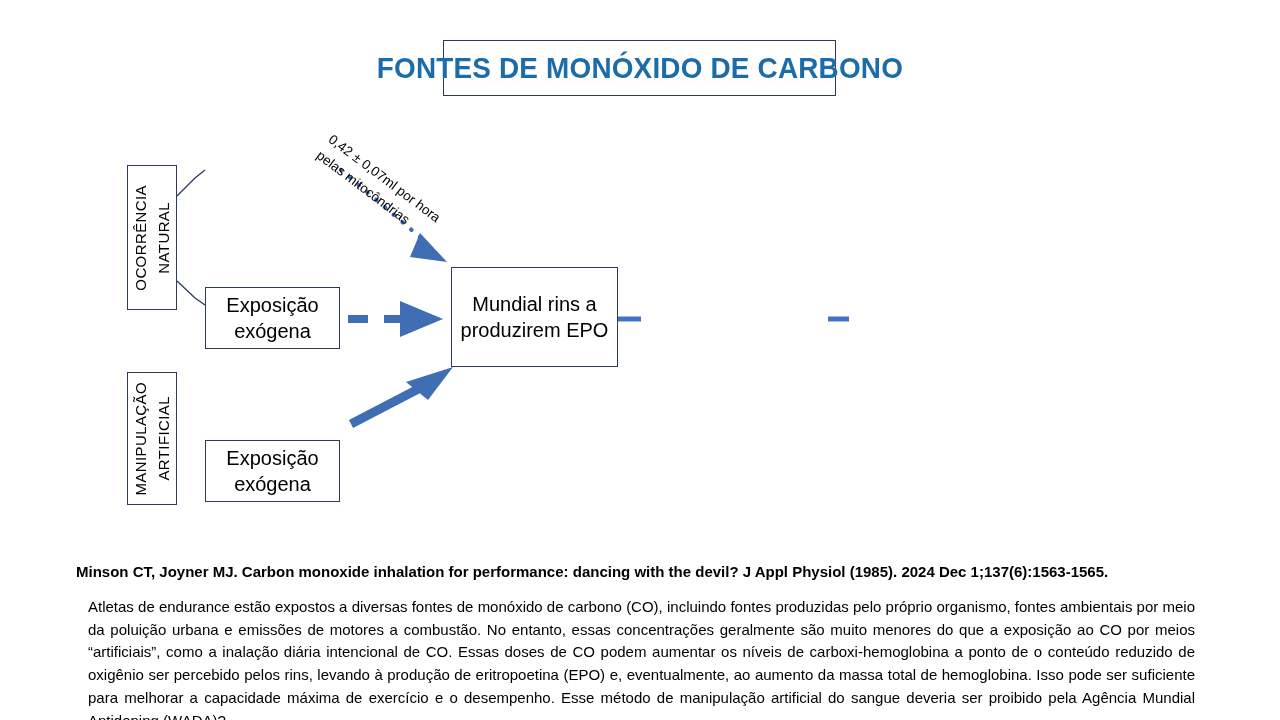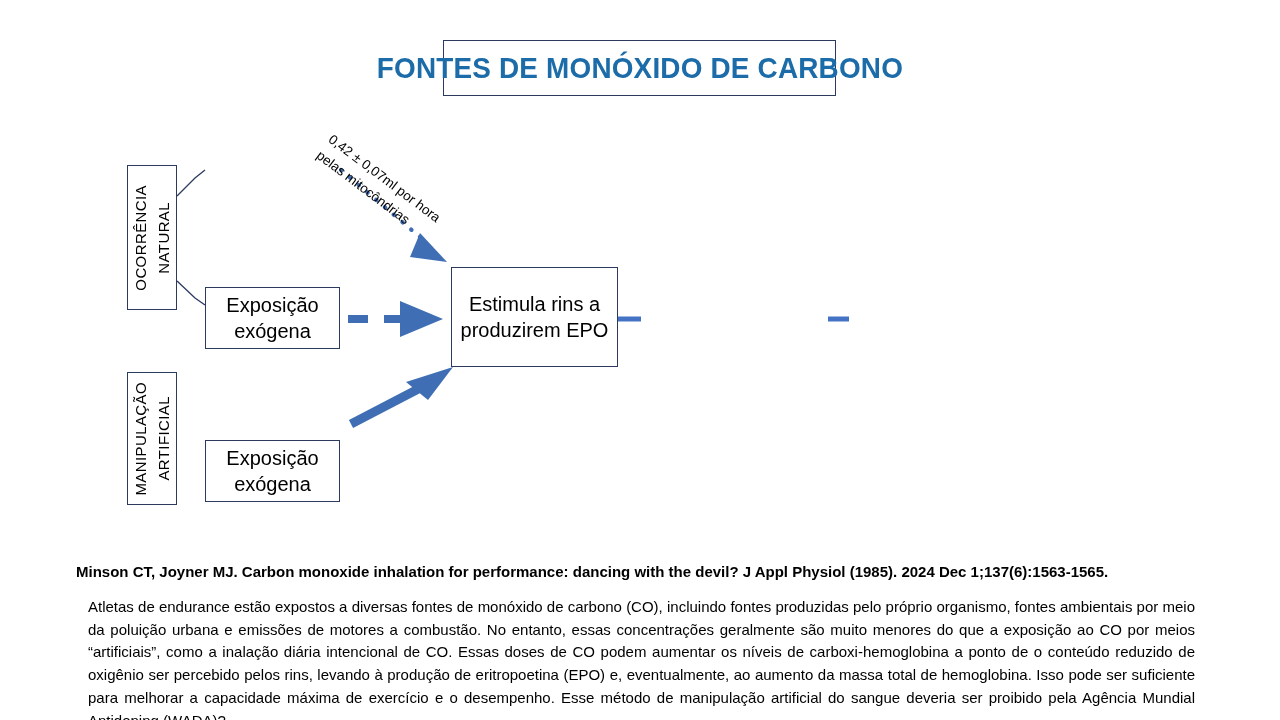--- a/index.html
+++ b/index.html
@@ -188,21 +188,21 @@
   <div class="box" id="box-exposicao-artificial">
     <span>Exposição exógena</span>
   </div>
 
   <div class="dotted-label">
     <div>0,42 ± 0,07ml por hora</div>
     <div>pelas mitocôndrias</div>
   </div>
 
   <div class="box" id="box-estimula-rins">
-    <span>Estimula rins a produzirem EPO</span>
+    <span>Mundial rins a produzirem EPO</span>
   </div>
 
 
 
   <div id="footer">
     <p class="citation">Minson CT, Joyner MJ. Carbon monoxide inhalation for performance: dancing with the devil? J Appl Physiol (1985). 2024 Dec 1;137(6):1563-1565.</p>
     <p class="abstract">Atletas de endurance estão expostos a diversas fontes de monóxido de carbono (CO), incluindo fontes produzidas pelo próprio organismo, fontes ambientais por meio da poluição urbana e emissões de motores a combustão. No entanto, essas concentrações geralmente são muito menores do que a exposição ao CO por meios “artificiais”, como a inalação diária intencional de CO. Essas doses de CO podem aumentar os níveis de carboxi-hemoglobina a ponto de o conteúdo reduzido de oxigênio ser percebido pelos rins, levando à produção de eritropoetina (EPO) e, eventualmente, ao aumento da massa total de hemoglobina. Isso pode ser suficiente para melhorar a capacidade máxima de exercício e o desempenho. Esse método de manipulação artificial do sangue deveria ser proibido pela Agência Mundial Antidoping (WADA)?</p>
   </div>
 
 </div>

